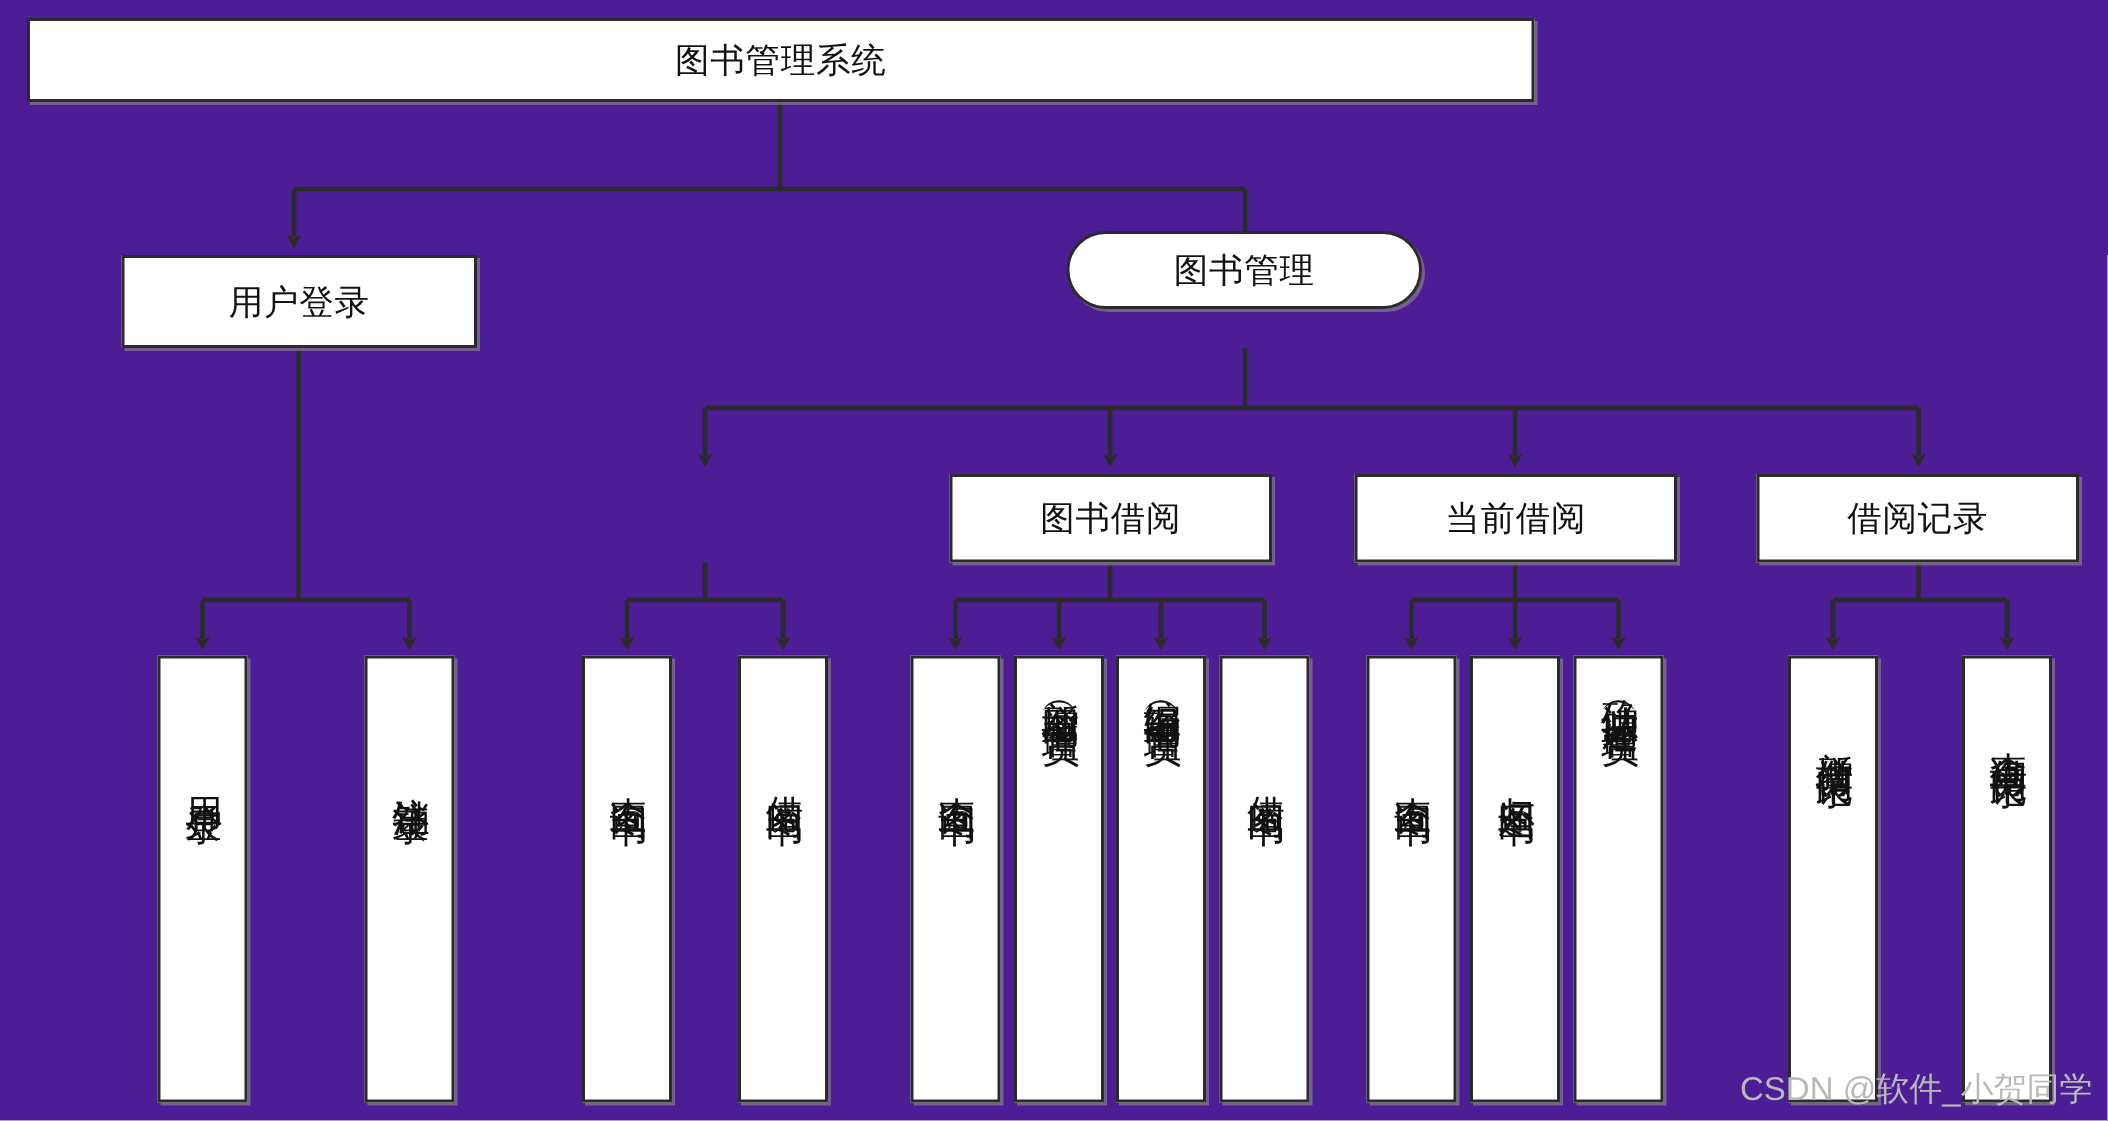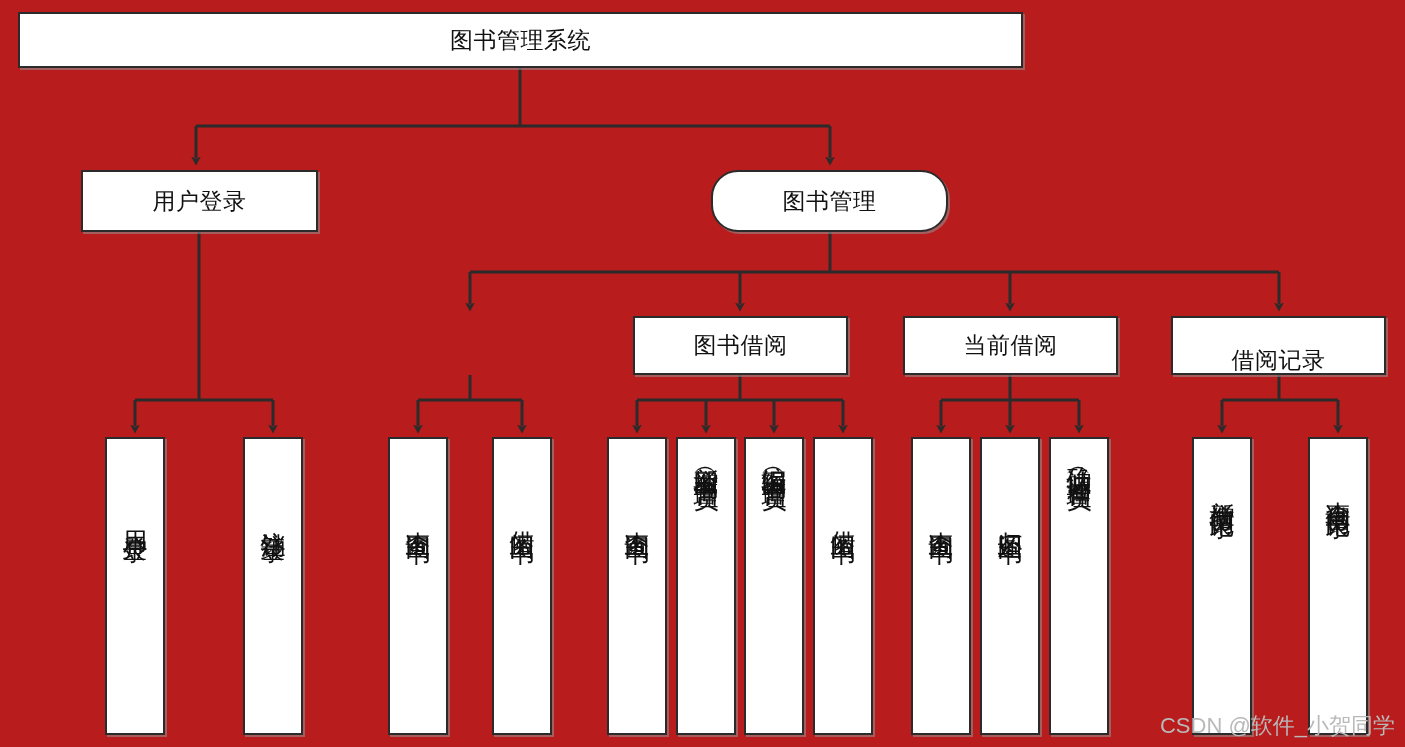--- a/index.html
+++ b/index.html
@@ -7,21 +7,21 @@
     padding: 0;
     background: #ffffff;
   }
   body {
     font-family: "Liberation Sans", "DejaVu Sans", sans-serif;
   }
   #diagram-canvas {
     position: relative;
     width: 1405px;
     height: 747px;
-    background: #b91c1c;
+    background: #4c1d95;
     overflow: hidden;
   }
   #edge-layer {
     position: absolute;
     left: 0;
     top: 0;
     width: 1405px;
     height: 747px;
   }
   .node {
@@ -122,31 +122,31 @@
     </g>
   </svg>
 
   <div class="node horizontal" style="left:18px; top:12px; width:1005px; height:56px;">
     <span class="node-label">图书管理系统</span>
   </div>
 
   <div class="node horizontal" style="left:81px; top:170px; width:237px; height:62px;">
     <span class="node-label">用户登录</span>
   </div>
-  <div class="node horizontal" style="left:711px; top:170px; width:237px; height:62px;border-radius:27px;">
+  <div class="node horizontal" style="left:711px; top:154px; width:237px; height:52px;border-radius:27px;">
     <span class="node-label">图书管理</span>
   </div>
 
   <div class="node horizontal" style="left:903px; top:316px; width:215px; height:59px;">
     <span class="node-label">当前借阅</span>
   </div>
   <div class="node horizontal" style="left:633px; top:316px; width:215px; height:59px;">
     <span class="node-label">图书借阅</span>
   </div>
-  <div class="node horizontal" style="left:1171px; top:316px; width:215px; height:59px;align-items:flex-end;">
+  <div class="node horizontal" style="left:1171px; top:316px; width:215px; height:59px;">
     <span class="node-label">借阅记录</span>
   </div>
 
   <div class="node vertical" style="left:105px; top:437px; width:60px; height:298px; padding-top:72px;">
     <span class="node-label">用户登录</span>
   </div>
   <div class="node vertical" style="left:243px; top:437px; width:60px; height:298px; padding-top:72px;">
     <span class="node-label">注销登录</span>
   </div>
 

